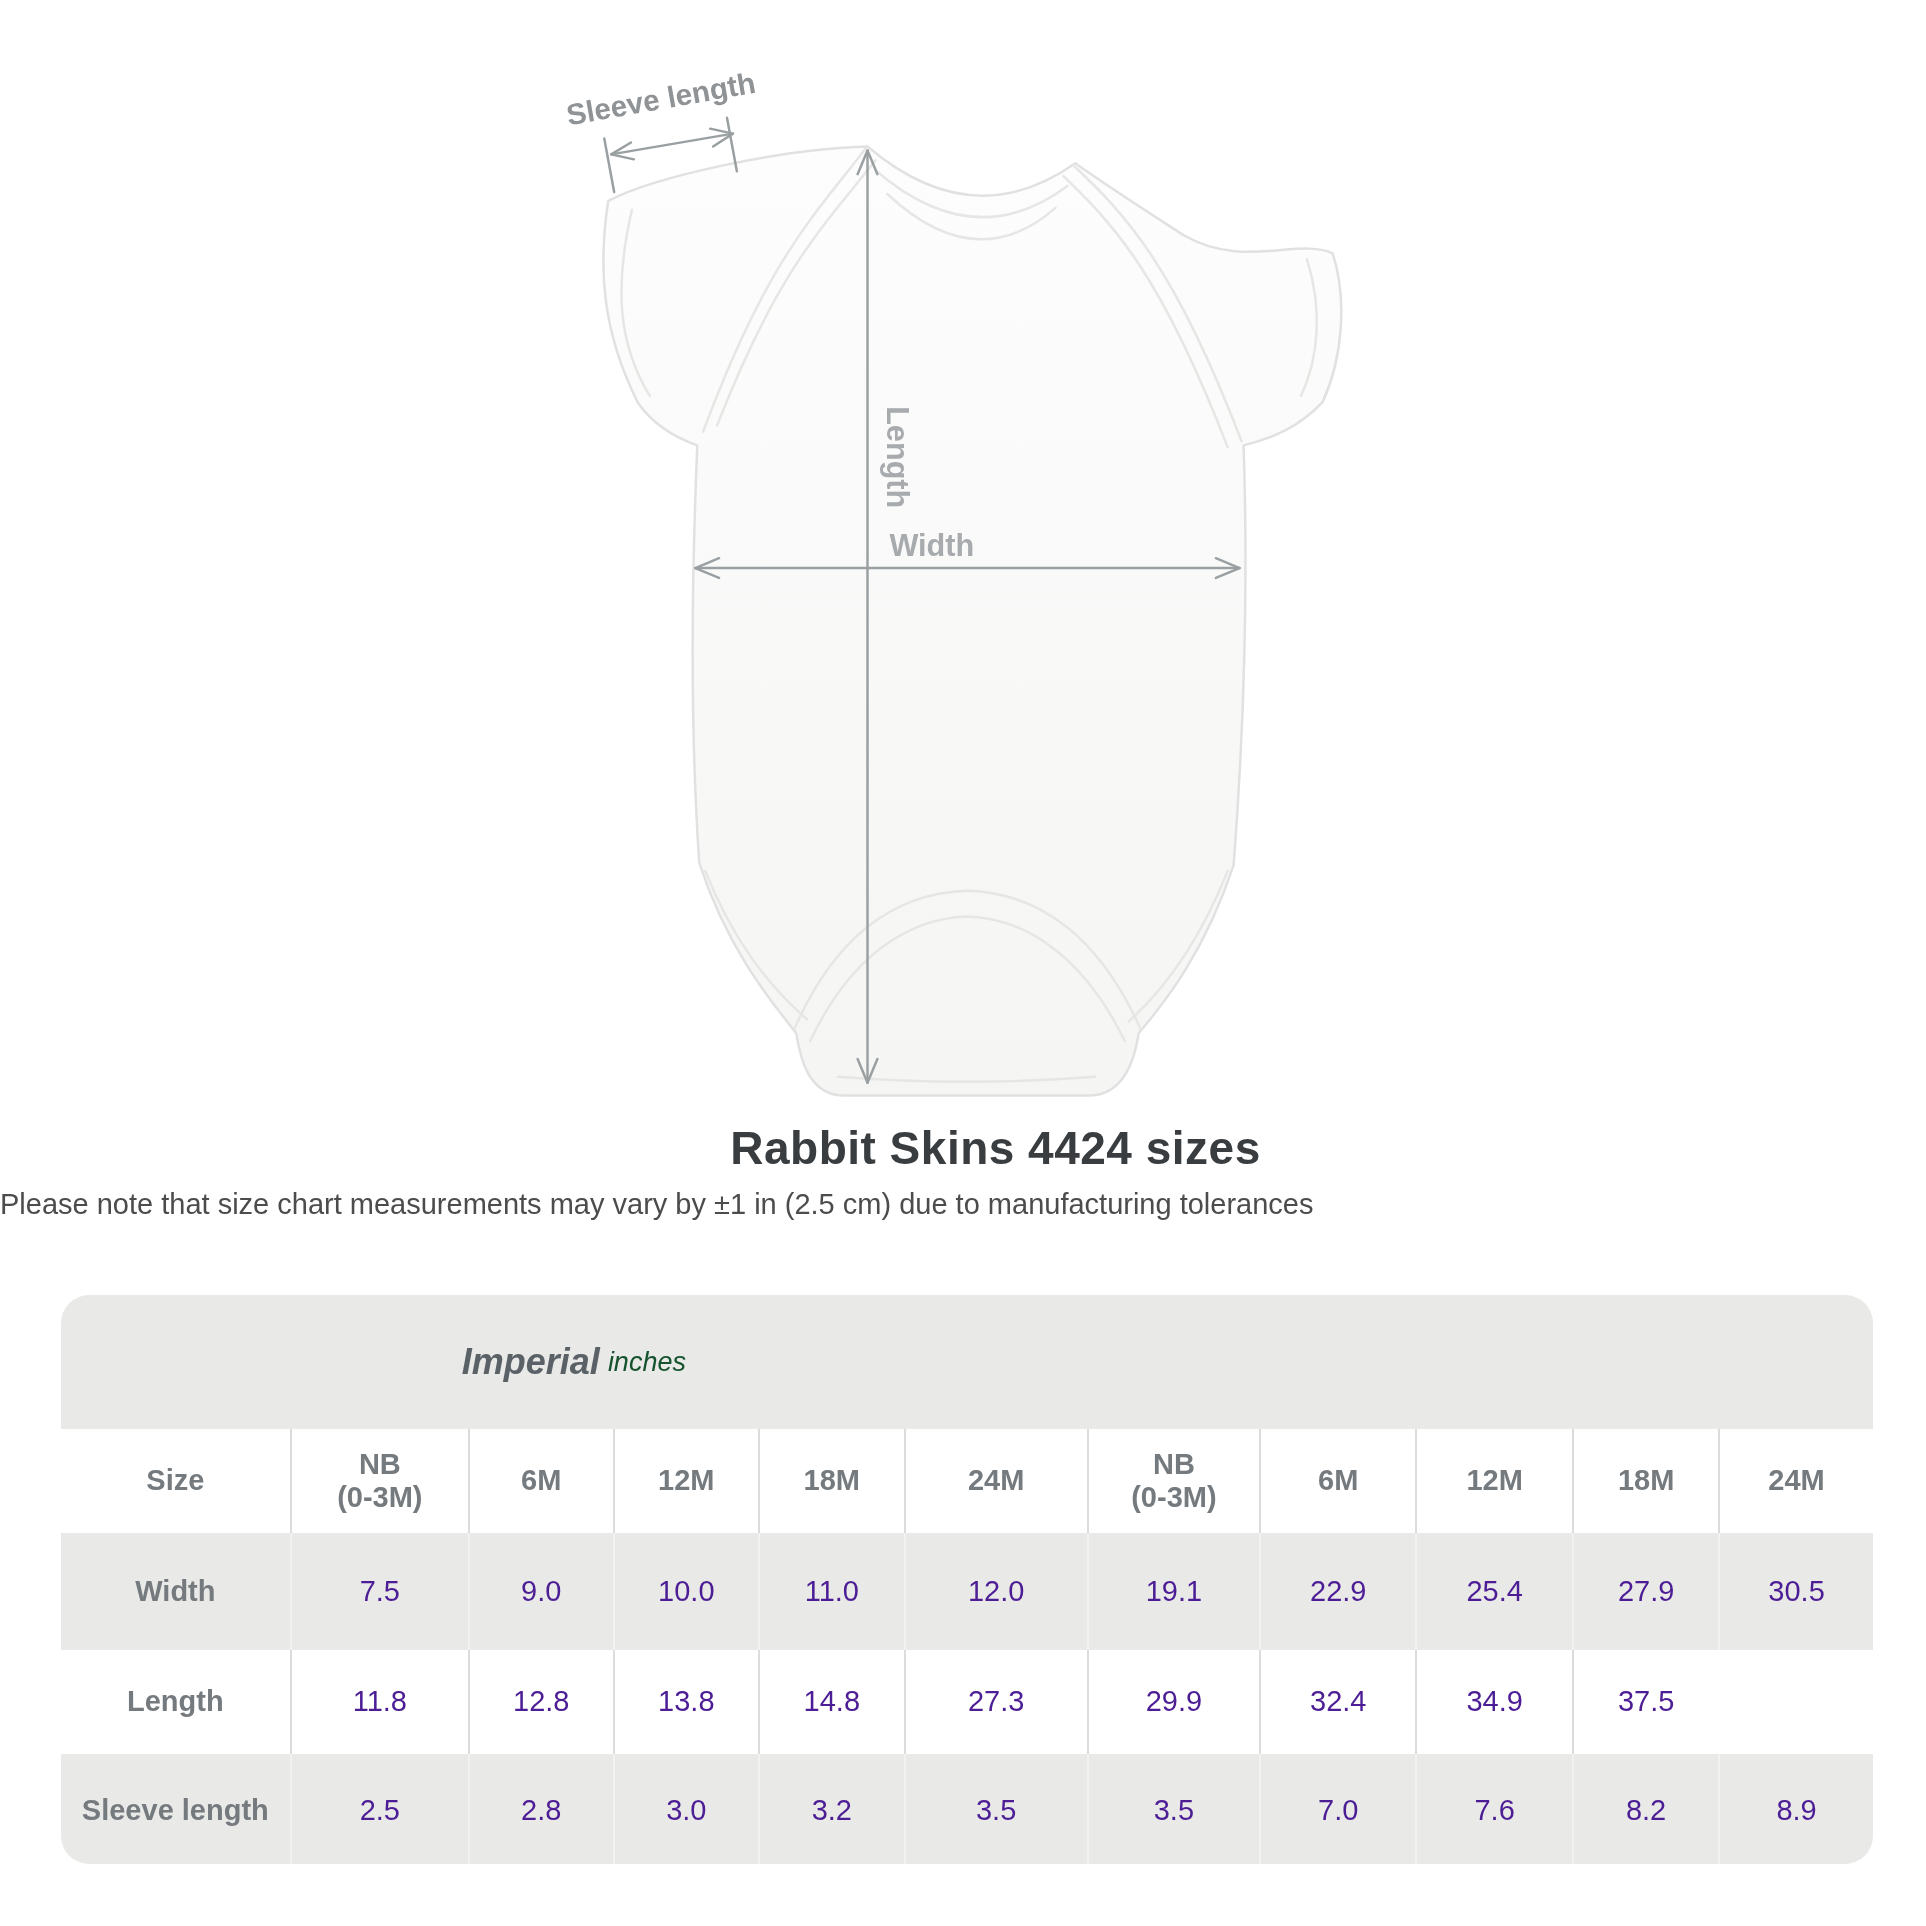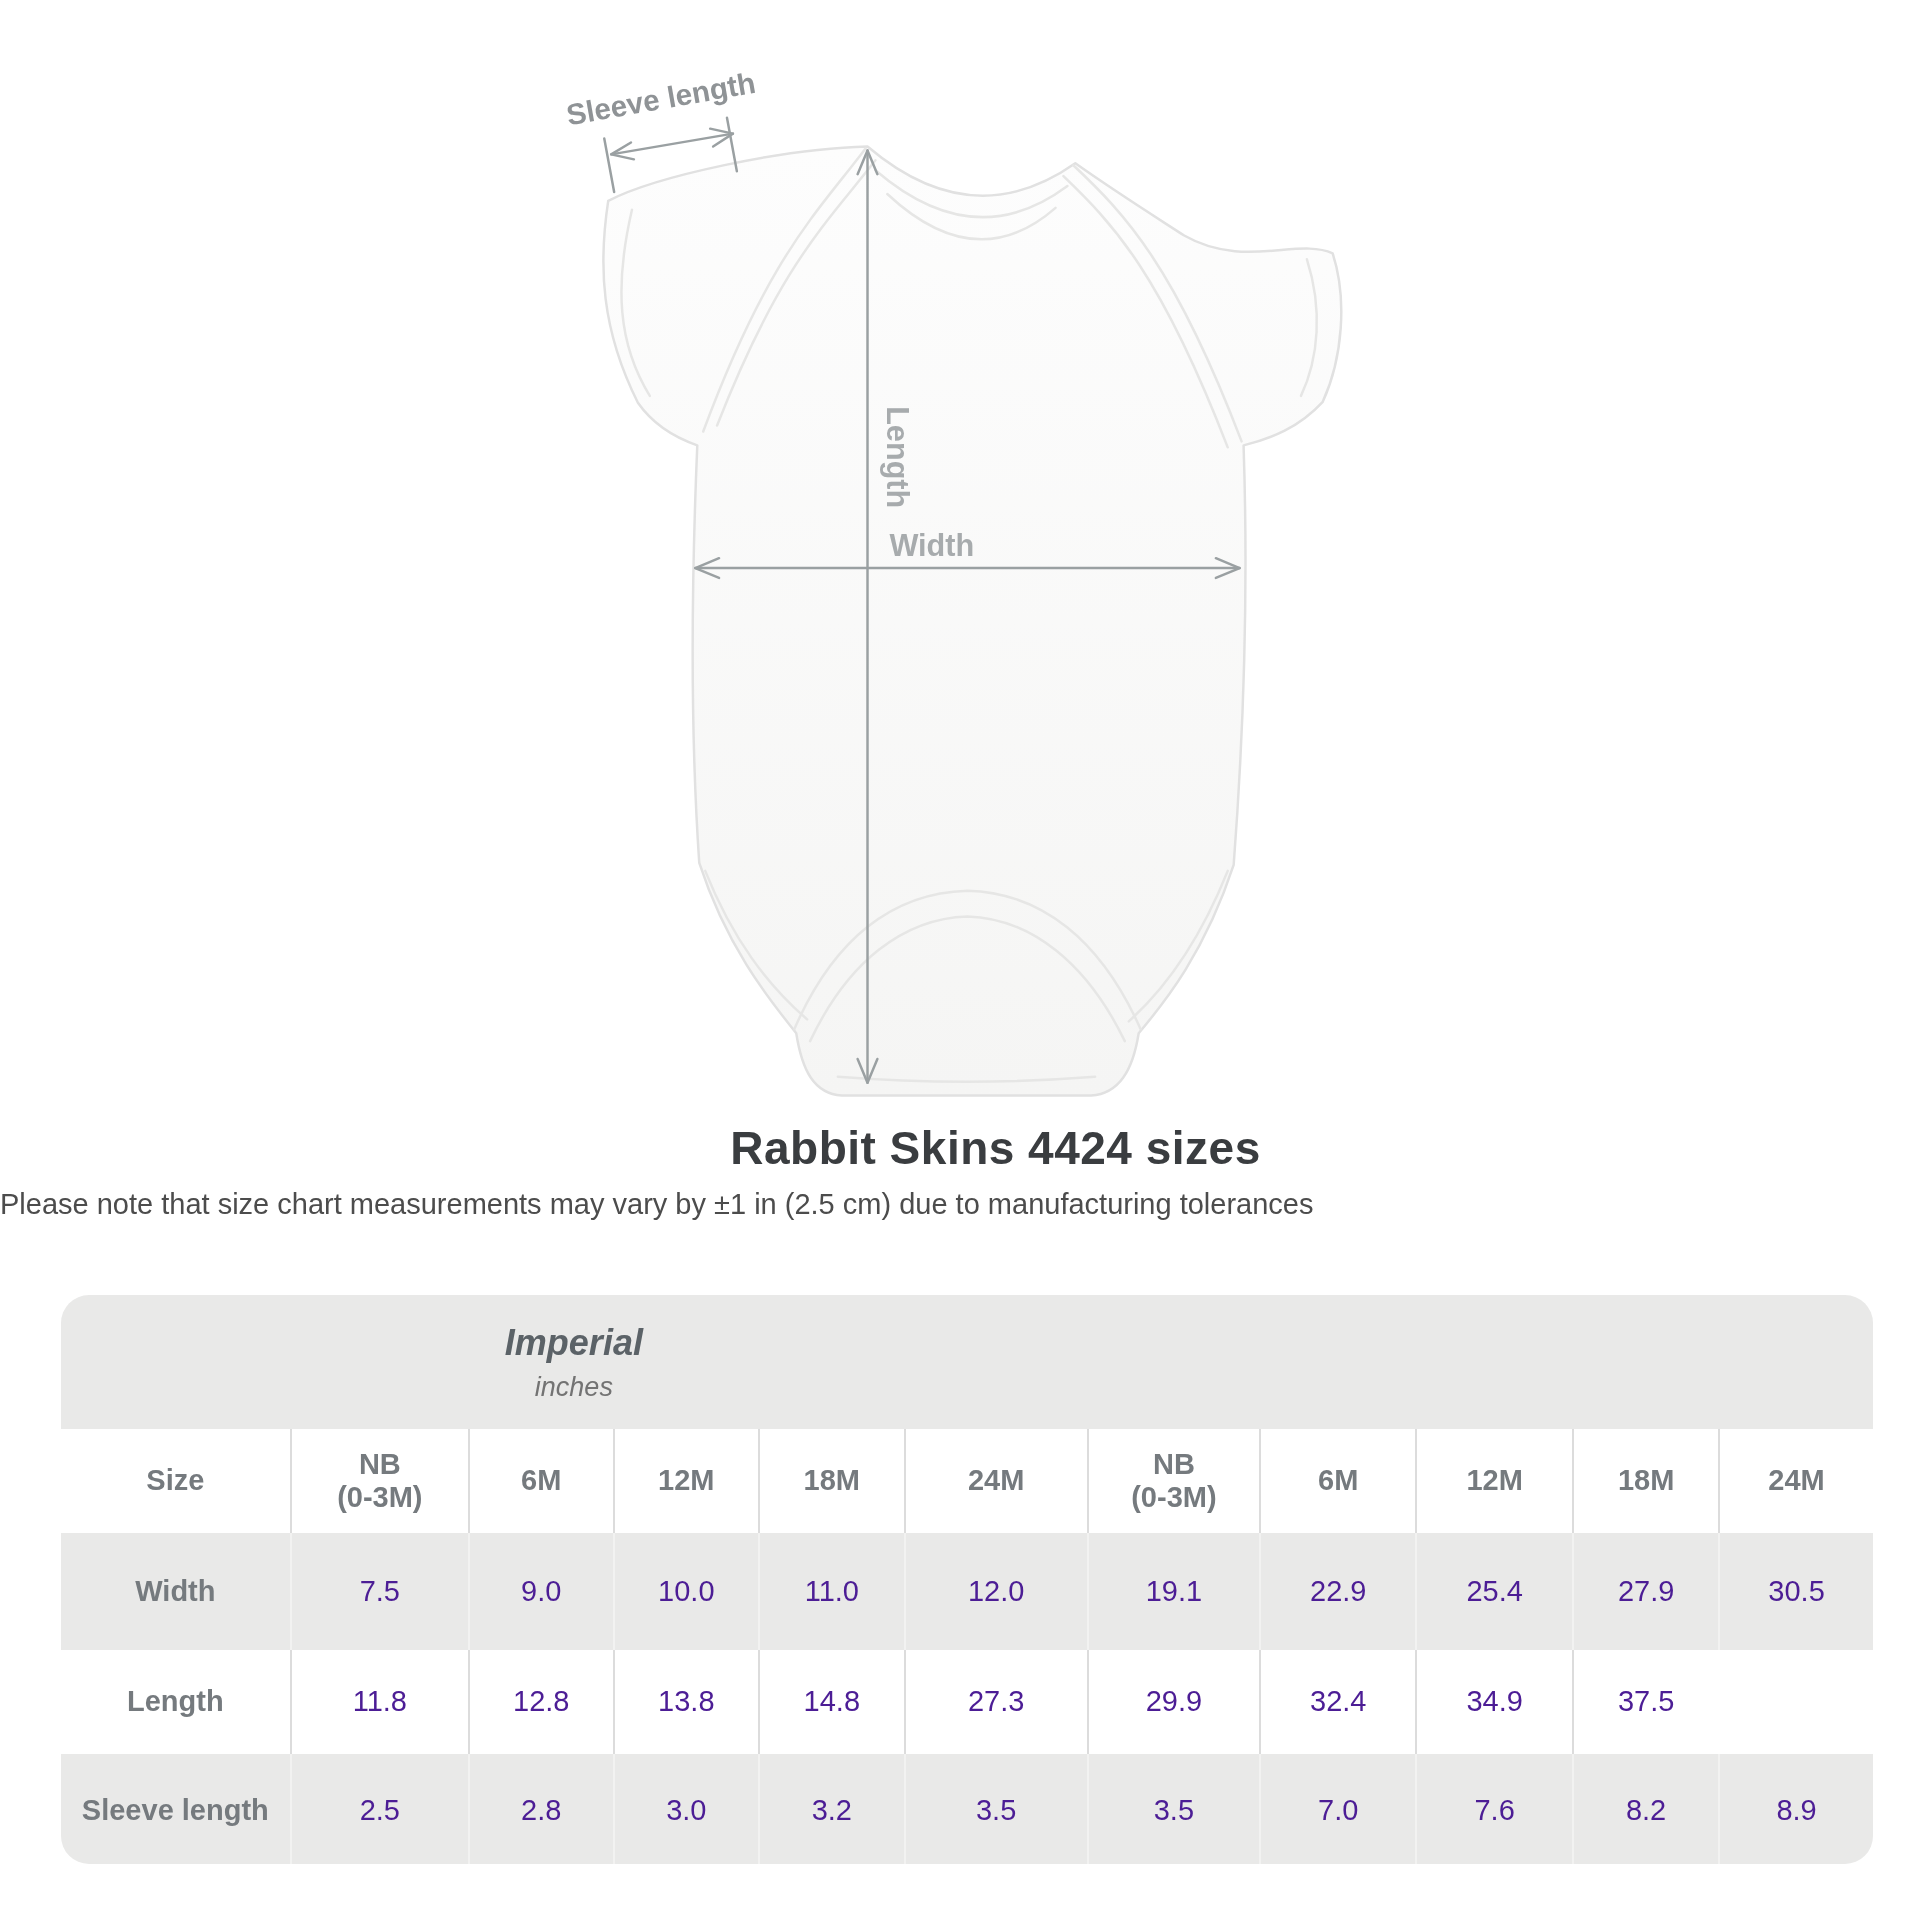--- a/index.html
+++ b/index.html
@@ -9,25 +9,25 @@
   .ann-label{font-weight:bold;font-size:31px;fill:#a7abad;}
   .ann-label-dark{font-weight:bold;font-size:30px;fill:#8f9396;}
   .title{position:absolute;left:0;top:1121px;width:100%;text-align:center;
          font-size:46px;font-weight:bold;color:#3a3d40;letter-spacing:0.5px;padding-left:32px;}
   .subtitle{position:absolute;left:0;top:1188px;width:100%;text-align:left;
             font-size:29px;color:#4c4c4c;}
   .size-table{position:absolute;left:61px;top:1295px;width:1812px;height:569px;
               border-radius:28px;overflow:hidden;}
   .band{display:grid;height:134px;background:#e9e9e8;
         grid-template-columns:12.62% 9.84% 7.98% 8.03% 8.03% 10.11% 9.51% 8.63% 8.63% 8.09% 8.52%;}
-  .group{display:flex;flex-direction:column;align-items:center;justify-content:center;gap:8px;}
+  .group{display:flex;flex-direction:row;align-items:center;justify-content:center;gap:8px;}
   .group.imperial{grid-column:1/7;}
   .group.metric{grid-column:7/12;}
   .gname{font-weight:bold;font-style:italic;font-size:36px;color:#5b6267;}
-  .gunit{font-style:italic;font-size:27px;color:#737373;}
+  .gunit{font-style:italic;font-size:27px;color:#14532d;}
   .trow{display:grid;
         grid-template-columns:12.62% 9.84% 7.98% 8.03% 8.03% 10.11% 9.51% 8.63% 8.63% 8.09% 8.52%;}
   .trow.white{background:#ffffff;}
   .trow.gray{background:#e9e9e8;}
   .trow.r-header{height:104px;}
   .trow.r-width{height:117px;}
   .trow.r-length{height:104px;}
   .trow.r-sleeve{height:114px;}
   .cell{display:flex;flex-direction:column;align-items:center;justify-content:center;
         text-align:center;font-size:29px;color:#4c1d95;line-height:1.15;}

